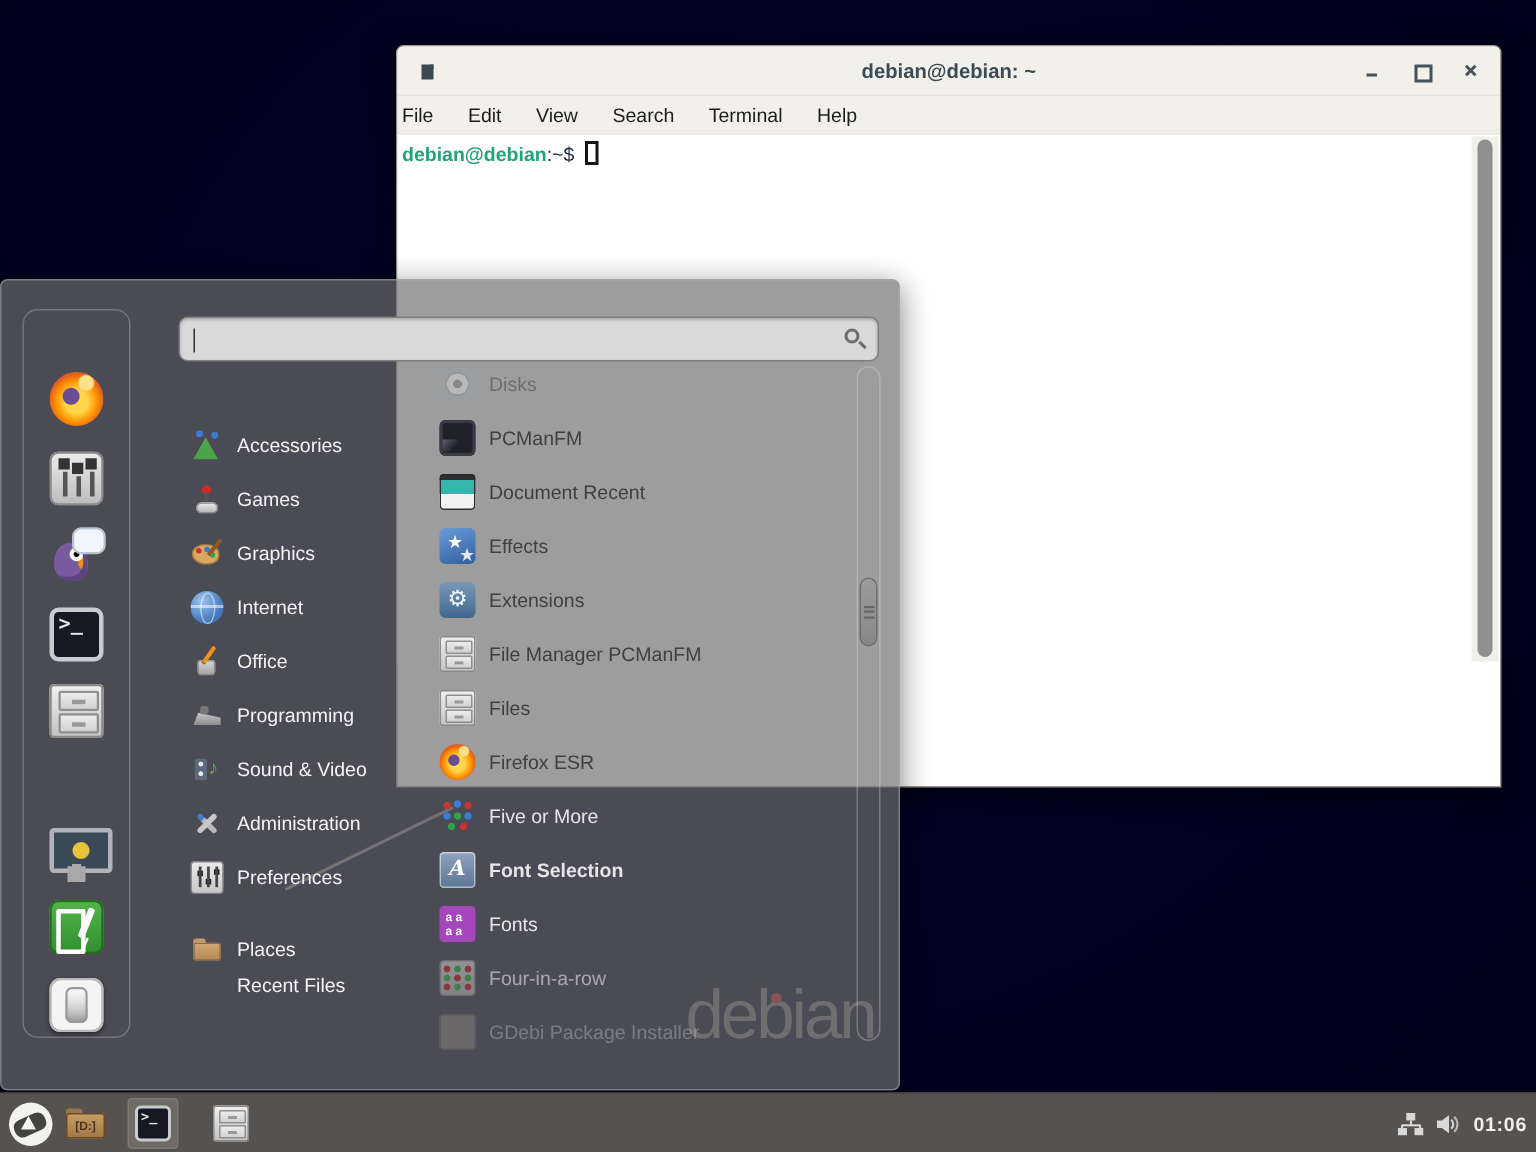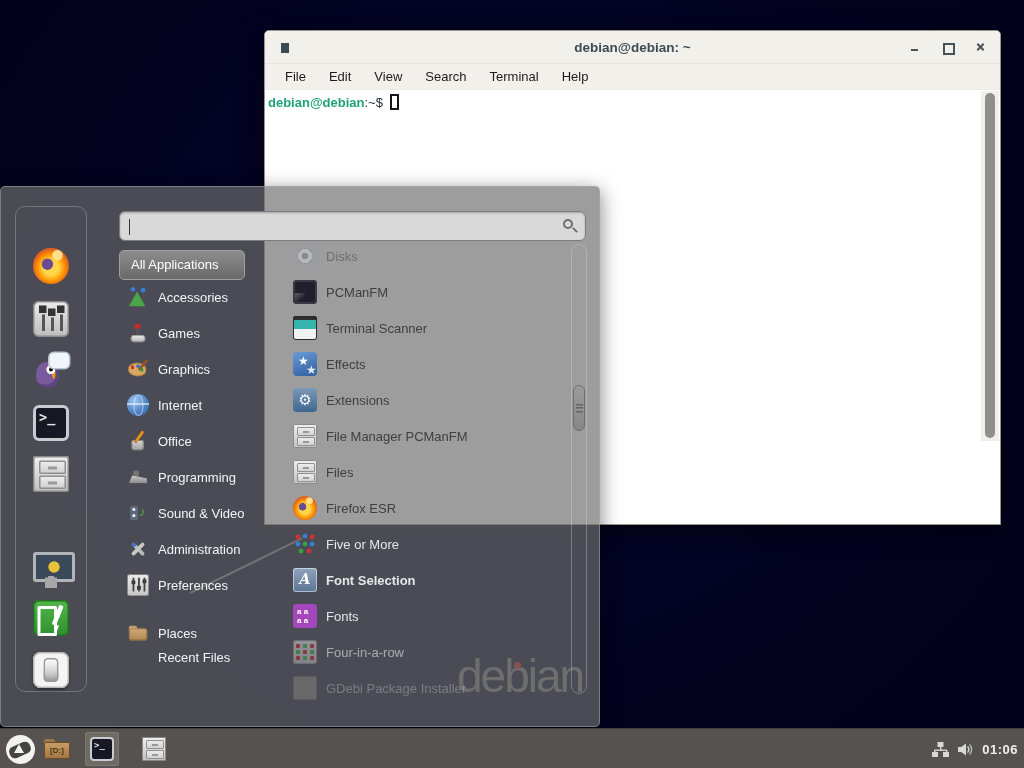--- a/index.html
+++ b/index.html
@@ -21,21 +21,21 @@
   .tb-appicon{position:absolute;left:16px;top:12px;width:8px;height:10px;background:#3c4a54;}
   .tb-appicon:after{content:"";position:absolute;left:6px;top:0;width:2px;height:3px;background:#3c4a54;}
   .tb-title{display:block;text-align:center;line-height:33px;font-size:13.5px;font-weight:bold;color:#3d4b54;}
   .winbtns{position:absolute;right:14px;top:0;height:33px;display:flex;align-items:center;gap:22px;}
   .wb{position:relative;width:11px;height:11px;cursor:default;}
   .wb-min:after{content:"";position:absolute;left:2px;top:7px;width:7px;height:2px;background:#46525a;}
   .wb-max:after{content:"";position:absolute;left:1px;top:1px;width:8px;height:8px;border:2px solid #46525a;}
   .wb-close:before,.wb-close:after{content:"";position:absolute;left:1px;top:4px;width:9px;height:2px;background:#46525a;}
   .wb-close:before{transform:rotate(45deg);}
   .wb-close:after{transform:rotate(-45deg);}
-  .menubar{height:26px;background:#f2f0ea;padding-left:17px;display:flex;align-items:center;border-bottom:1px solid #eceae4;}
+  .menubar{height:26px;background:#f2f0ea;display:flex;align-items:center;border-bottom:1px solid #eceae4;}
   .menubar span{font-size:13px;color:#1c1c1c;margin-right:17px;padding:2px 3px;}
   .term-content{position:relative;height:352px;background:#fff;border-radius:0;}
   .prompt{padding:4px 0 0 3px;font-family:"DejaVu Sans Mono",monospace;font-size:13px;white-space:pre;}
   .p-user{color:#21a379;font-weight:bold;}
   .p-rest{color:#1c2a3a;}
   .cursor{display:inline-block;width:9px;height:16px;border:2px solid #15151a;margin-left:7px;vertical-align:-3px;}
   .term-scroll-strip{position:absolute;right:1px;top:1px;bottom:1px;width:18px;background:#f1efe9;}
   .term-thumb{position:absolute;right:4px;top:2px;bottom:3px;width:10px;background:#8f8f8f;border-radius:5px;}
 
   
@@ -313,21 +313,20 @@
           <span class="ico i-logout-icon"></span>
         </div>
         <div class="fav-slot" style="top: 444px;">
           <span class="ico i-shutdown-icon"></span>
         </div>
       </div>
     <div class="searchbox">
       <span class="caret"></span>
       <span class="mag"></span>
     </div>
-    <div class="all-apps">All Applications</div>
     <div id="categories">
         <div class="cat-row" style="top: 92px;">
           <span class="ico i-accessories-icon ci"></span>
           <div class="cat-label">Accessories</div>
         </div>
         <div class="cat-row" style="top: 128px;">
           <span class="ico i-games-icon ci"></span>
           <div class="cat-label">Games</div>
         </div>
         <div class="cat-row" style="top: 164px;">
@@ -370,21 +369,21 @@
         <div class="app-row tone-dark" style="top: 51px; opacity: 0.5;">
           <span class="ico i-disks-icon ai"></span>
           <div class="app-label">Disks</div>
         </div>
         <div class="app-row tone-dark" style="top: 87px;">
           <span class="ico i-display-icon ai"></span>
           <div class="app-label">PCManFM</div>
         </div>
         <div class="app-row tone-dark" style="top: 123px;">
           <span class="ico i-document-scanner-icon ai"></span>
-          <div class="app-label">Terminal Scanner</div>
+          <div class="app-label">Document Recent</div>
         </div>
         <div class="app-row tone-dark" style="top: 159px;">
           <span class="ico i-effects-icon ai"></span>
           <div class="app-label">Effects</div>
         </div>
         <div class="app-row tone-dark" style="top: 195px;">
           <span class="ico i-extensions-icon ai"></span>
           <div class="app-label">Extensions</div>
         </div>
         <div class="app-row tone-dark" style="top: 231px;">

